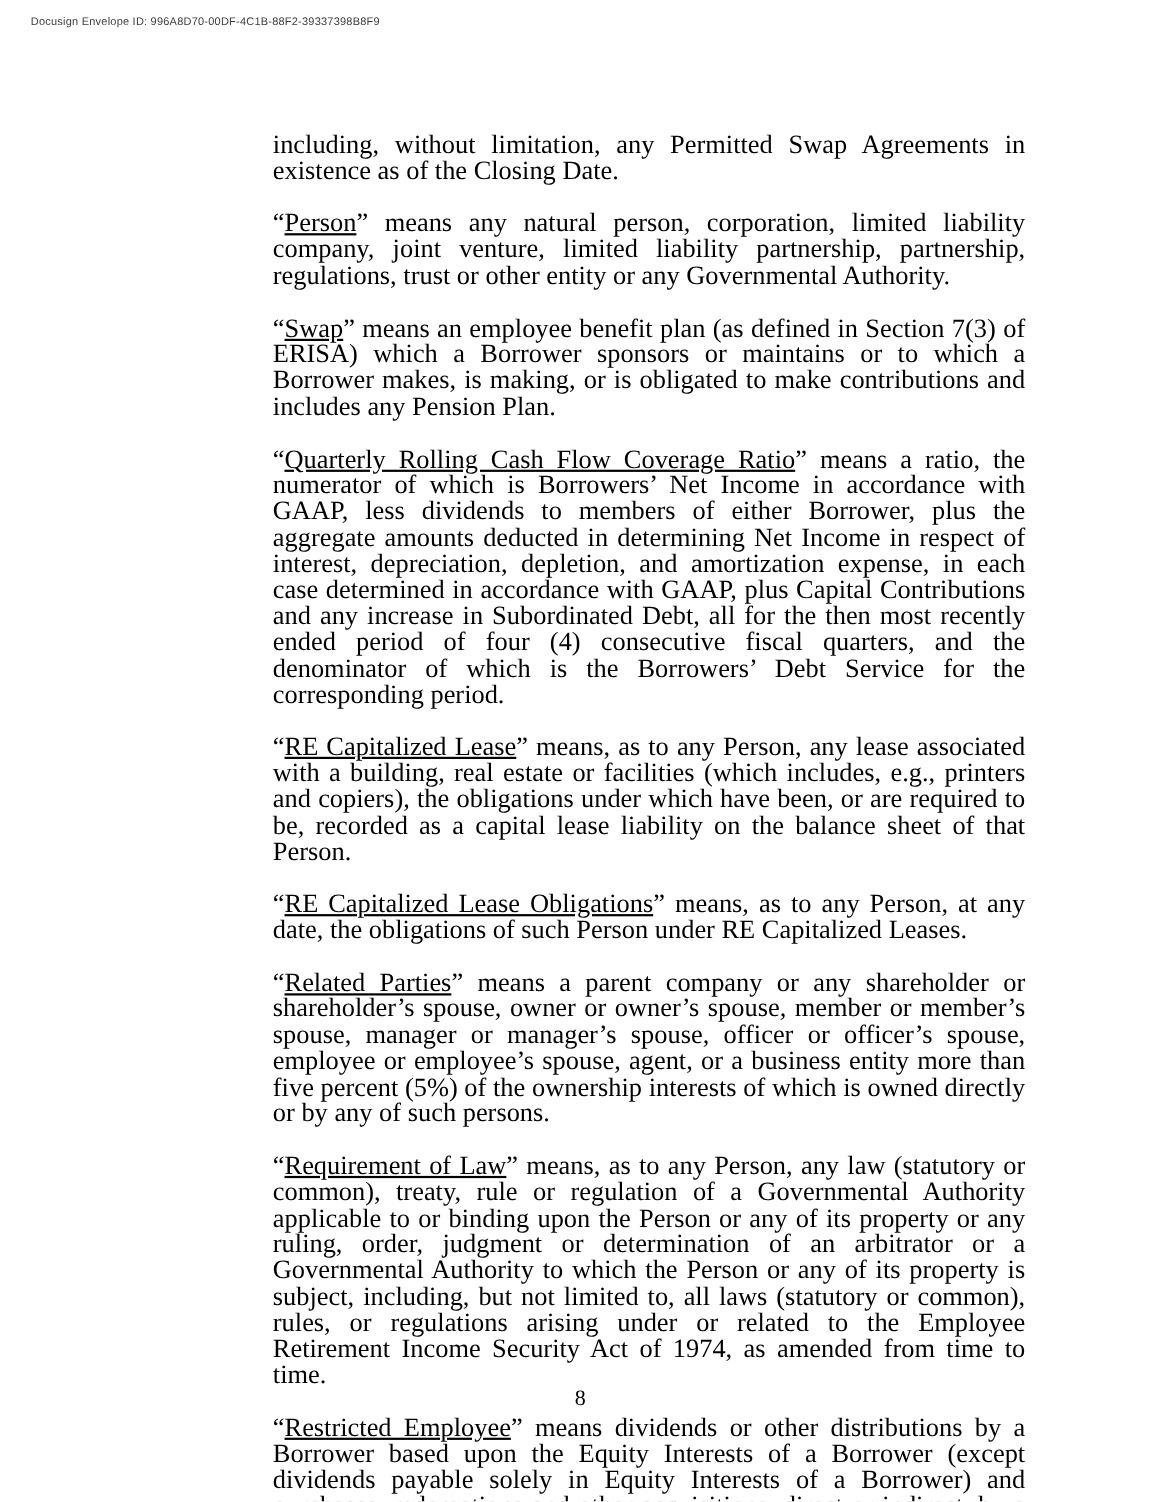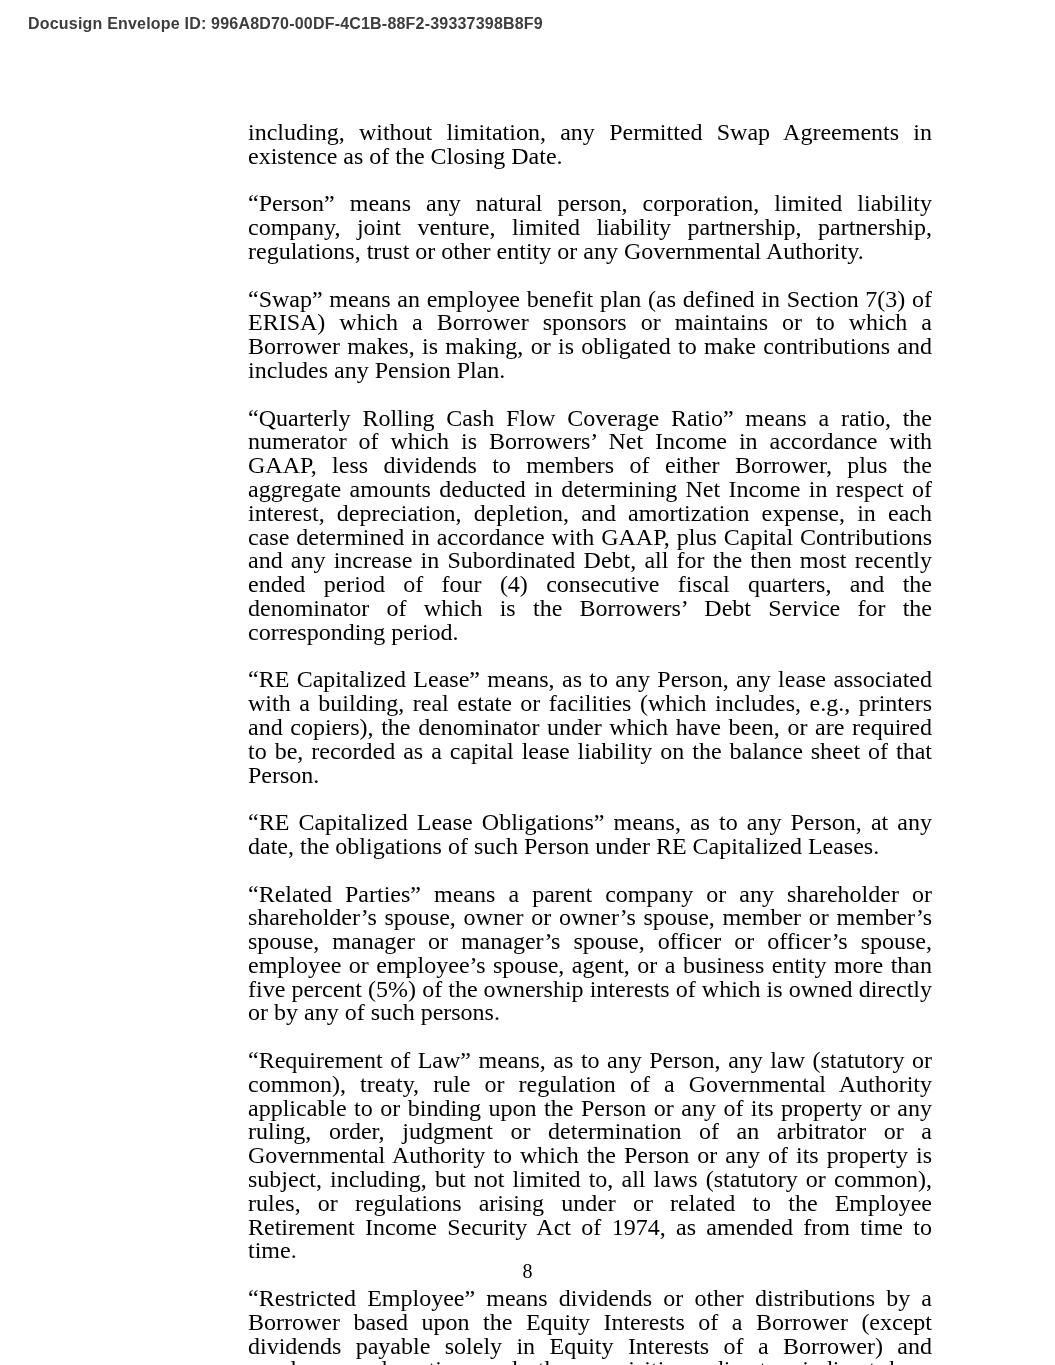--- a/index.html
+++ b/index.html
@@ -14,40 +14,40 @@
     background: #ffffff;
     overflow: hidden;
     font-family: "Liberation Serif", serif;
     color: #000000;
   }
   .envelope-id {
     position: absolute;
     left: 28px;
     top: 15px;
     font-family: "Liberation Sans", sans-serif;
-    font-size: 16px;
+    font-size: 10px;
     letter-spacing: 0.2px;
     color: #3d3d3d;
     white-space: nowrap;
-    font-weight: bold;
   }
   .content {
     position: absolute;
     left: 248px;
     top: 121px;
     width: 684px;
     font-size: 24px;
     line-height: 23.8px;
     text-align: justify;
   }
   .content p.para {
     margin: 0 0 23.8px 0;
     padding: 0;
   }
   .term {
+    text-decoration: underline;
     text-underline-offset: 2px;
   }
   .page-number {
     position: absolute;
     left: 0;
     top: 1260px;
     width: 100%;
     text-align: center;
     font-size: 20px;
     line-height: 23.8px;
@@ -63,21 +63,21 @@
   <div class="content">
 
     <p class="para"><span></span><span class="term"></span><span></span><span>including, without limitation, any Permitted Swap Agreements in existence as of the Closing Date.</span></p>
 
     <p class="para"><span>“</span><span class="term">Person</span><span>”</span><span> means any natural person, corporation, limited liability company, joint venture, limited liability partnership, partnership, regulations, trust or other entity or any Governmental Authority.</span></p>
 
     <p class="para"><span>“</span><span class="term">Swap</span><span>”</span><span> means an employee benefit plan (as defined in Section 7(3) of ERISA) which a Borrower sponsors or maintains or to which a Borrower makes, is making, or is obligated to make contributions and includes any Pension Plan.</span></p>
 
     <p class="para"><span>“</span><span class="term">Quarterly Rolling Cash Flow Coverage Ratio</span><span>”</span><span> means a ratio, the numerator of which is Borrowers’ Net Income in accordance with GAAP, less dividends to members of either Borrower, plus the aggregate amounts deducted in determining Net Income in respect of interest, depreciation, depletion, and amortization expense, in each case determined in accordance with GAAP, plus Capital Contributions and any increase in Subordinated Debt, all for the then most recently ended period of four (4) consecutive fiscal quarters, and the denominator of which is the Borrowers’ Debt Service for the corresponding period.</span></p>
 
-    <p class="para"><span>“</span><span class="term">RE Capitalized Lease</span><span>”</span><span> means, as to any Person, any lease associated with a building, real estate or facilities (which includes, e.g., printers and copiers), the denominator under which have been, or are required to be, recorded as a capital lease liability on the balance sheet of that Person.</span></p>
+    <p class="para"><span>“</span><span class="term">RE Capitalized Lease</span><span>”</span><span> means, as to any Person, any lease associated with a building, real estate or facilities (which includes, e.g., printers and copiers), the obligations under which have been, or are required to be, recorded as a capital lease liability on the balance sheet of that Person.</span></p>
 
     <p class="para"><span>“</span><span class="term">RE Capitalized Lease Obligations</span><span>”</span><span> means, as to any Person, at any date, the obligations of such Person under RE Capitalized Leases.</span></p>
 
     <p class="para"><span>“</span><span class="term">Related Parties</span><span>”</span><span> means a parent company or any shareholder or shareholder’s spouse, owner or owner’s spouse, member or member’s spouse, manager or manager’s spouse, officer or officer’s spouse, employee or employee’s spouse, agent, or a business entity more than five percent (5%) of the ownership interests of which is owned directly or by any of such persons.</span></p>
 
     <p class="para"><span>“</span><span class="term">Requirement of Law</span><span>”</span><span> means, as to any Person, any law (statutory or common), treaty, rule or regulation of a Governmental Authority applicable to or binding upon the Person or any of its property or any ruling, order, judgment or determination of an arbitrator or a Governmental Authority to which the Person or any of its property is subject, including, but not limited to, all laws (statutory or common), rules, or regulations arising under or related to the Employee Retirement Income Security Act of 1974, as amended from time to time.</span></p>
 
     <p class="para"><span>“</span><span class="term">Restricted Employee</span><span>”</span><span> means dividends or other distributions by a Borrower based upon the Equity Interests of a Borrower (except dividends payable solely in Equity Interests of a Borrower) and purchases, redemptions and other acquisitions, direct or indirect, by a Borrower of Equity Interests of a Borrower.</span></p>
 
   </div>

